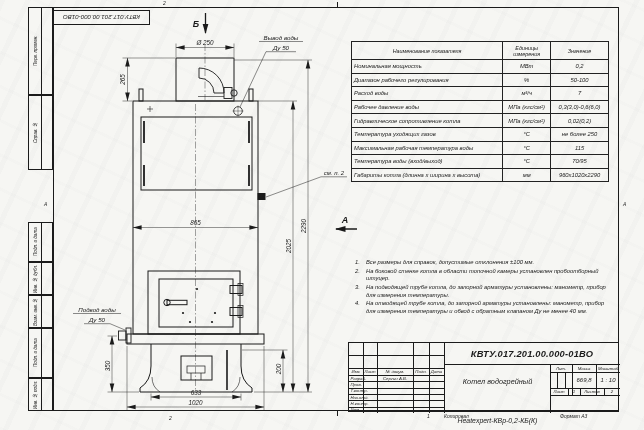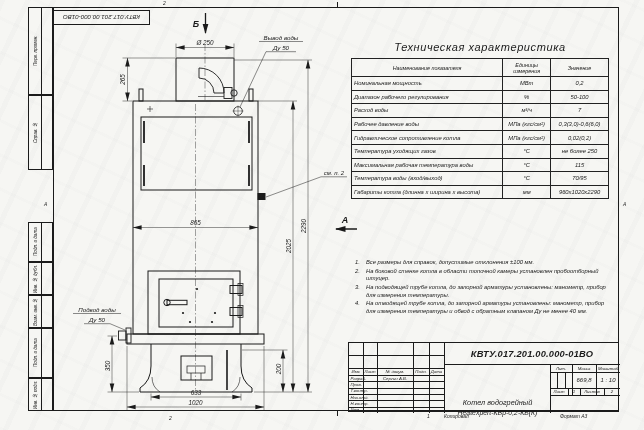--- a/index.html
+++ b/index.html
@@ -47,22 +47,22 @@
   .stamp{position:absolute;left:348px;top:342px;width:271px;height:70px;
     border:1.4px solid #1b1b1b;box-sizing:border-box;background:transparent;}
   .vl{position:absolute;width:1px;background:#1b1b1b;top:0;}
   .hl{position:absolute;height:1px;background:#1b1b1b;left:0;}
   .sl{position:absolute;display:flex;align-items:center;justify-content:center;
     font:italic 4.3px "Liberation Sans",sans-serif;white-space:nowrap;overflow:hidden;}
   .sl.left{justify-content:flex-start;padding-left:1.5px;box-sizing:border-box;}
   .docnum{position:absolute;left:96px;top:0;width:174px;height:21px;
     display:flex;align-items:center;justify-content:center;
     font:italic 600 9.3px "Liberation Sans",sans-serif;letter-spacing:.2px;white-space:nowrap;}
-  .prod{position:absolute;left:96px;top:26px;width:105px;height:47px;
-    display:flex;flex-direction:column;align-items:center;justify-content:flex-end;gap:2px;}
+  .prod{position:absolute;left:96px;top:34px;width:105px;height:47px;
+    display:flex;flex-direction:column;align-items:center;justify-content:space-between;gap:2px;}
   .prod .p1{font:italic 7.3px "Liberation Sans",sans-serif;white-space:nowrap;}
   .prod .p2{font:italic 6.9px "Liberation Sans",sans-serif;white-space:nowrap;}
   .logo{position:absolute;left:201px;top:52px;width:69px;height:17px;
     display:flex;align-items:center;justify-content:center;gap:2px;}
   .emblem{width:11px;height:11px;border-radius:2.5px;border:1px solid #111;box-sizing:border-box;
     background:repeating-linear-gradient(180deg,#111 0 1.4px,#f6f6f3 1.4px 2.4px);}
   .kvzr{font:900 10px "DejaVu Sans",sans-serif;letter-spacing:-.4px;}
   .bsub{display:flex;flex-direction:column;font:3.2px "Liberation Sans",sans-serif;line-height:1.2;}
   .foot{position:absolute;font:italic 5px "Liberation Sans",sans-serif;}
   svg text{font-family:"Liberation Sans",sans-serif;font-style:italic;fill:#1b1b1b;}
@@ -233,21 +233,20 @@
       <line x1="84" y1="323.7" x2="110" y2="323.7" stroke="#1b1b1b" stroke-width="0.5"></line>
       <line x1="110" y1="323.7" x2="125" y2="330" stroke="#1b1b1b" stroke-width="0.5"></line>
 
       <text x="334" y="174.8" font-size="6" text-anchor="middle">см. п. 2</text>
       <line x1="321" y1="176.8" x2="347" y2="176.8" stroke="#1b1b1b" stroke-width="0.5"></line>
       <line x1="321" y1="176.8" x2="266" y2="197" stroke="#1b1b1b" stroke-width="0.5"></line>
     </g>
   </svg>
 
   <div class="spec">
-    <div class="title">Техническая характеристика</div>
     <table class="t">
       <colgroup>
           <col style="width:152px">
           <col style="width:48px">
           <col style="width:58px">
         </colgroup>
       <tbody>
           <tr>
         <th>Наименование показателя</th>
         <th>Единицы измерения</th>

